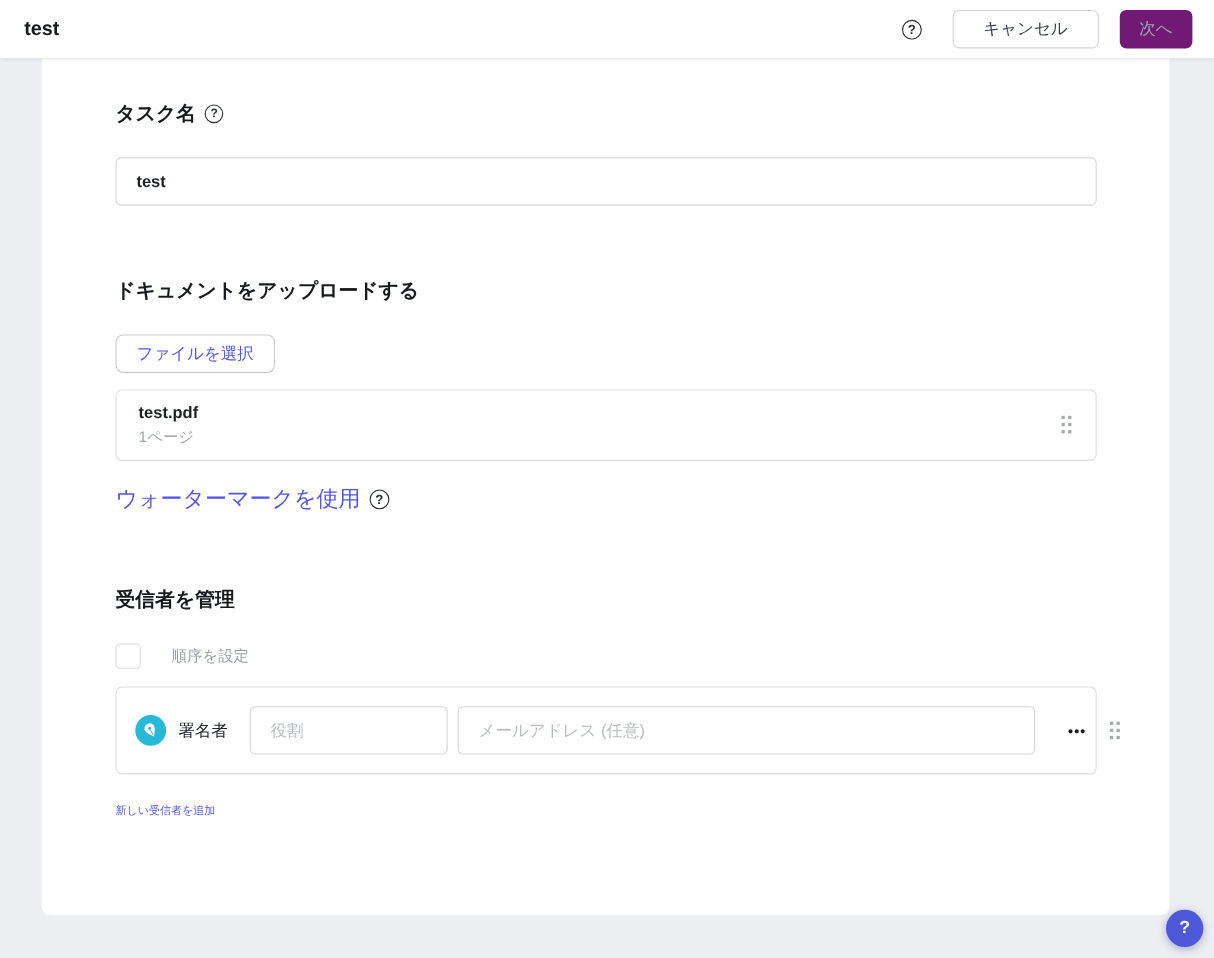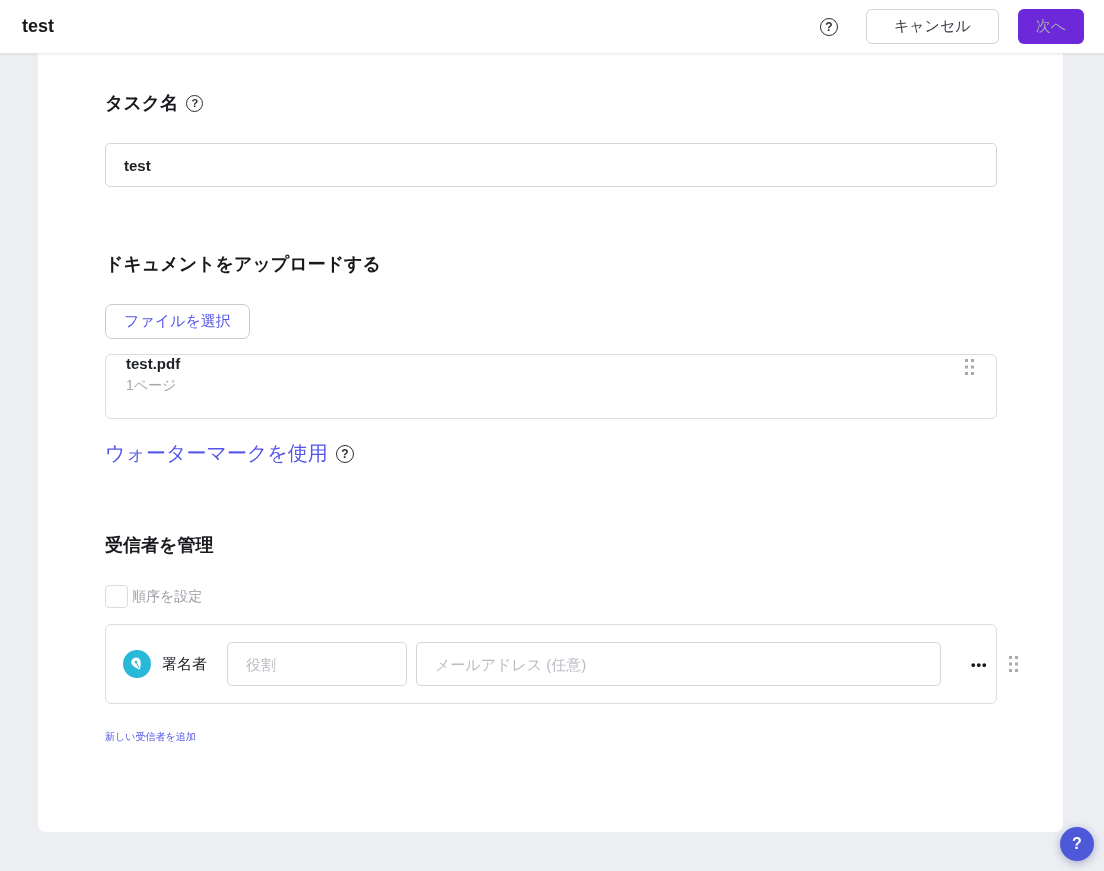--- a/index.html
+++ b/index.html
@@ -31,21 +31,21 @@
   }
   .topbar .help-circle-icon { margin-right: 28px; cursor: pointer; }
   .btn-cancel {
     height: 35px; padding: 0 27px;
     background: #fff; border: 1px solid #d2d4d8; border-radius: 6px;
     font-size: 15px; color: #3a3f45; cursor: pointer;
     font-family: inherit;
   }
   .btn-next {
     height: 35px; padding: 0 18px; margin-left: 19px;
-    background: #6d28d9; border: none; border-radius: 6px;
+    background: #701a75; border: none; border-radius: 6px;
     font-size: 15px; color: #a3a9b1; cursor: default;
     font-family: inherit;
   }
 
   
   .card {
     position: absolute; top: 53px; left: 38px; width: 1025px; height: 779px;
     background: #ffffff;
     border-radius: 0 0 8px 8px;
     padding: 38px 66px 0 67px;
@@ -75,35 +75,35 @@
     height: 35px; padding: 0 18px;
     background: #fff; border: 1px solid #c9cbcf; border-radius: 7px;
     font-size: 15px; color: #5356e8; cursor: pointer;
     font-family: inherit;
   }
 
   .file-card {
     margin-top: 15px;
     border: 1px solid #dcdde0; border-radius: 6px;
     height: 65px;
-    display: flex; align-items: flex-start;
+    display: flex; align-items: center;
     padding: 0 18px 0 20px;
     background: #fff;
   }
   .file-meta { flex: 1; }
   .file-name { font-size: 15px; font-weight: 700; color: #1d2024; }
   .file-pages { font-size: 14px; color: #a4a7ac; margin-top: 5px; }
   .drag-handle { display: inline-flex; cursor: grab; padding: 2px; }
 
   .watermark-row { margin-top: 21px; display: flex; align-items: center; gap: 8px; }
   .link { font-size: 20px; color: #5356e8; text-decoration: none; cursor: pointer; }
 
   .recipients-heading { margin-top: 66px; }
 
-  .order-row { margin-top: 28px; display: flex; align-items: center; gap: 4px; }
+  .order-row { margin-top: 28px; display: flex; align-items: center; gap: 28px; }
   .checkbox {
     width: 23px; height: 23px;
     border: 1px solid #dadbde; border-radius: 4px;
     background: #fff; cursor: pointer; flex: none;
   }
   .order-label { font-size: 14px; color: #9a9da3; }
 
   .recipient-card {
     margin-top: 16px;
     border: 1px solid #dcdde0; border-radius: 6px;

